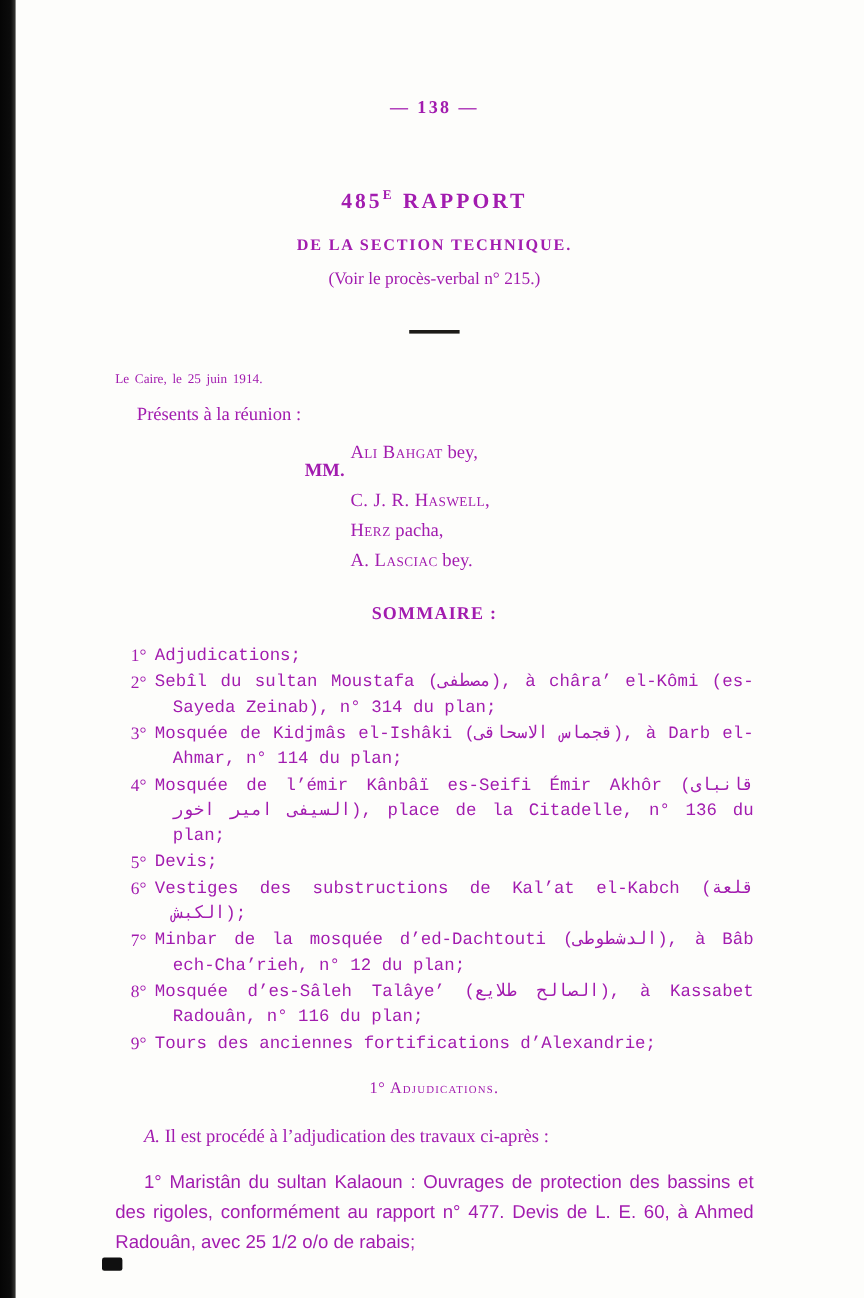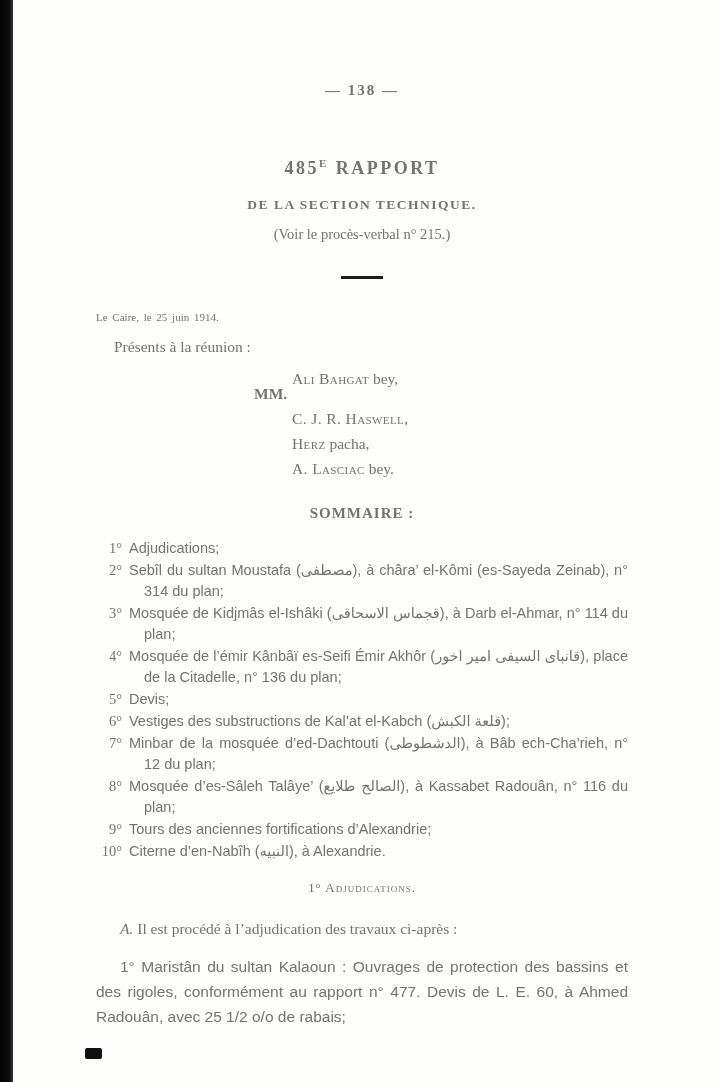--- a/index.html
+++ b/index.html
@@ -5,21 +5,21 @@
   html, body { margin: 0; padding: 0; }
   body {
     background: #e8e6e1;
     font-family: "Liberation Serif", "DejaVu Serif", serif;
   }
   .scan {
     position: relative;
     width: 720px;
     height: 1082px;
     background: #fdfdfb;
-    color: #737373;
+    color: #a21caf;
     overflow: hidden;
   }
   .scan-bar {
     position: absolute;
     left: 0; top: 0;
     width: 13px; height: 100%;
     background: linear-gradient(to right, #050505 0%, #0c0c0c 70%, #3a3a38 100%);
   }
   .scan-blob {
     position: absolute;
@@ -104,21 +104,21 @@
     flex: none;
     width: 26px;
     text-align: right;
     padding-right: 7px;
   }
   .som-text {
     flex: 1;
     text-align: justify;
     padding-left: 15px;
     text-indent: -15px;
-    font-family: Liberation Sans, sans-serif;
+    font-family: Liberation Mono, monospace;
   }
   .section-heading {
     margin-top: 18px;
     text-align: center;
     font-size: 13.5px;
     letter-spacing: 0.5px;
   }
   .section-heading .sc { font-variant: small-caps; letter-spacing: 1px; }
   .para {
     margin: 0;
@@ -207,24 +207,20 @@
         <span class="som-text">Minbar de la mosquée d’ed-Dachtouti (الدشطوطى), à Bâb ech-Cha’rieh, n° 12 du plan;</span>
       </div>
       <div class="som-item">
         <span class="som-num">8°</span>
         <span class="som-text">Mosquée d’es-Sâleh Talâye’ (الصالح طلايع), à Kassabet Radouân, n° 116 du plan;</span>
       </div>
       <div class="som-item">
         <span class="som-num">9°</span>
         <span class="som-text">Tours des anciennes fortifications d’Alexandrie;</span>
       </div>
-      <div class="som-item">
-        <span class="som-num">10°</span>
-        <span class="som-text">Citerne d’en-Nabîh (النبيه), à Alexandrie.</span>
-      </div>
     </div>
 
     <div class="section-heading">
       <span>1°</span>
       <span class="sc">Adjudications.</span>
     </div>
 
     <p class="para para-a">
       <span class="italic">A.</span>
       <span>Il est procédé à l’adjudication des travaux ci-après :</span>

